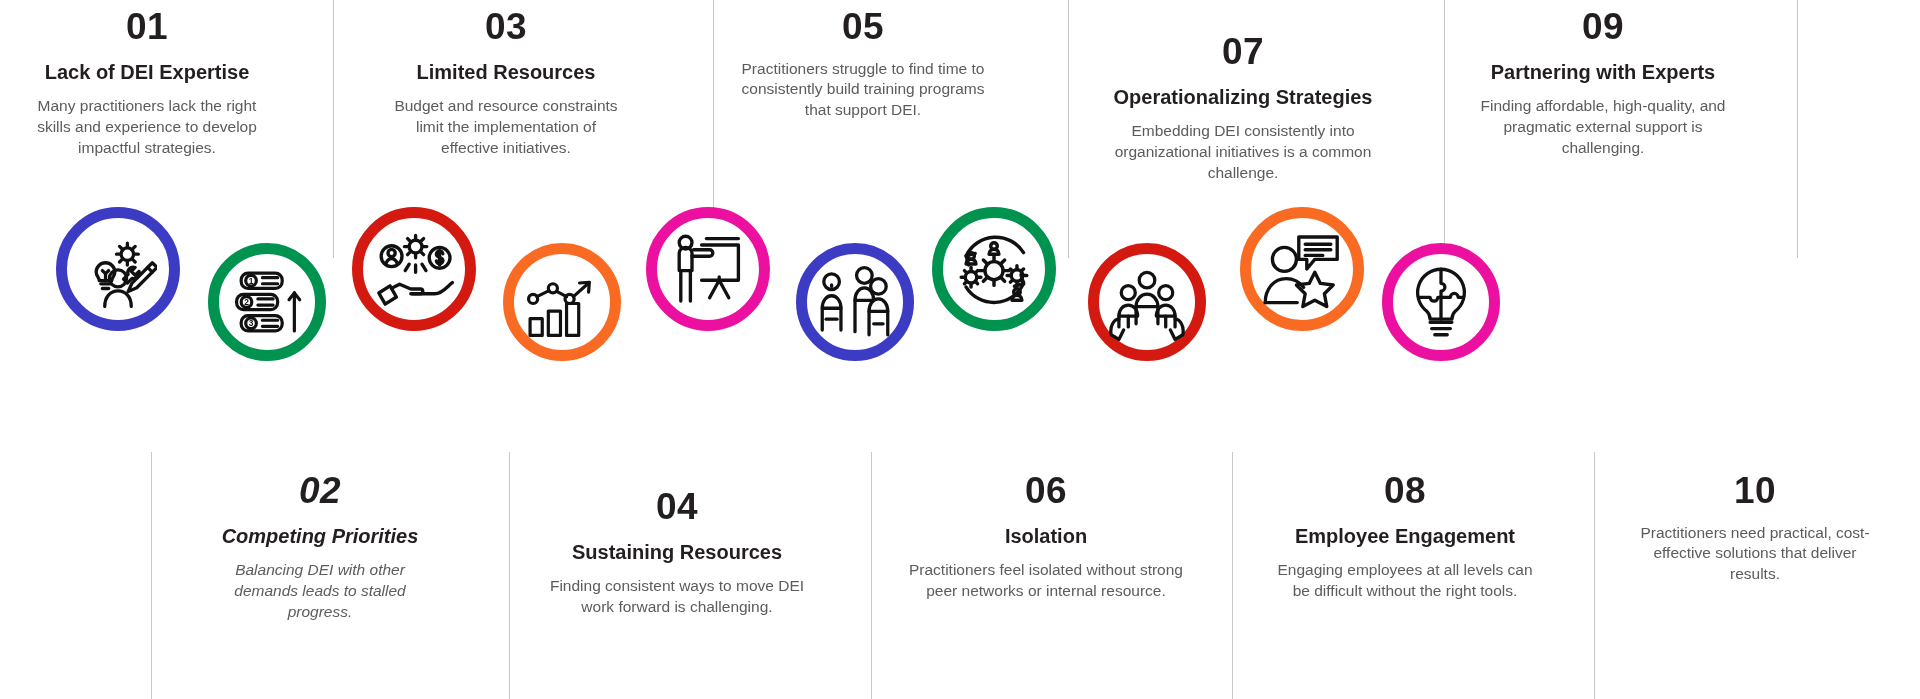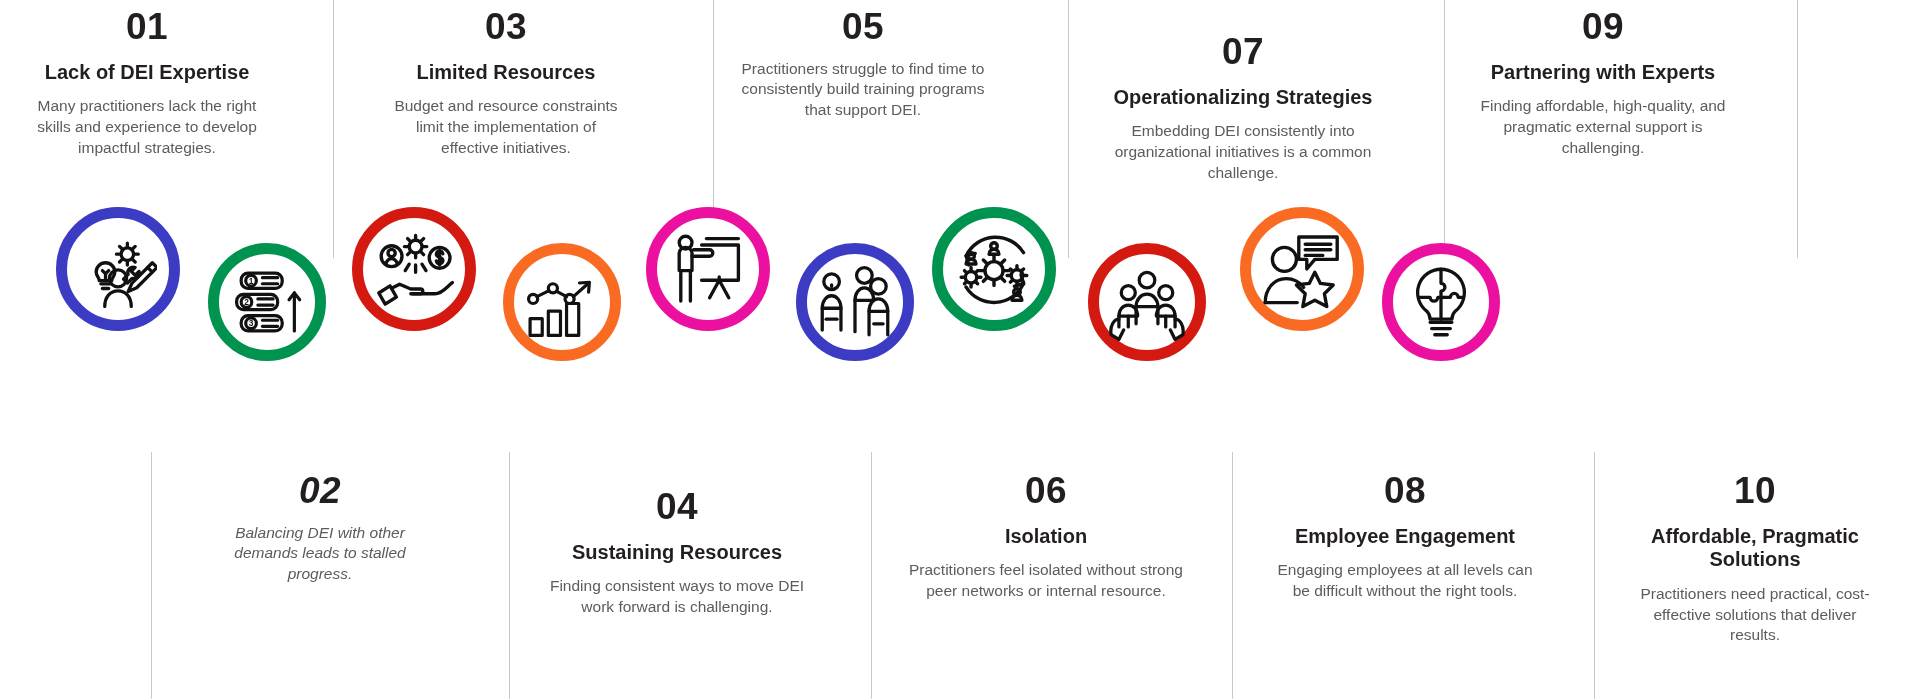--- a/index.html
+++ b/index.html
@@ -98,20 +98,21 @@
   </div>
 
   <div class="block top" style="left:1478px; top:8px; width:250px;">
     <div class="num">09</div>
     <div class="title">Partnering with Experts</div>
     <div class="desc">Finding affordable, high-quality, and pragmatic external support is challenging.</div>
   </div>
 
   <div class="block bottom" style="left:205px; top:472px; width:230px;font-style:italic;">
     <div class="num">02</div>
+    <div class="title">Competing Priorities</div>
     <div class="desc">Balancing DEI with other demands leads to stalled progress.</div>
   </div>
 
   <div class="block bottom" style="left:547px; top:472px; width:260px;margin-top:16px;">
     <div class="num">04</div>
     <div class="title">Sustaining Resources</div>
     <div class="desc">Finding consistent ways to move DEI work forward is challenging.</div>
   </div>
 
   <div class="block bottom" style="left:905px; top:472px; width:282px;">
@@ -121,21 +122,20 @@
   </div>
 
   <div class="block bottom" style="left:1268px; top:472px; width:260px;margin-left:7px;">
     <div class="num">08</div>
     <div class="title">Employee Engagement</div>
     <div class="desc">Engaging employees at all levels can be difficult without the right tools.</div>
   </div>
 
   <div class="block bottom" style="left:1630px; top:472px; width:250px;">
     <div class="num">10</div>
-    <div class="title">Affordable, Pragmatic Solutions</div>
     <div class="desc">Practitioners need practical, cost-effective solutions that deliver results.</div>
   </div>
 
   <div class="icon-circle" style="left:56px; top:207px; width:124px; height:124px; border:11px solid #3b3bc4;">
     <svg width="78" height="78" viewBox="0 0 100 100">
       <g class="glyph">
 
         <path d="M22 54a12 12 0 1 1 24 0c0 5-4 7-4 11h-16c0-4-4-6-4-11z"></path>
         <path d="M28 69h12"></path>
           <path d="M30 75h8"></path>

